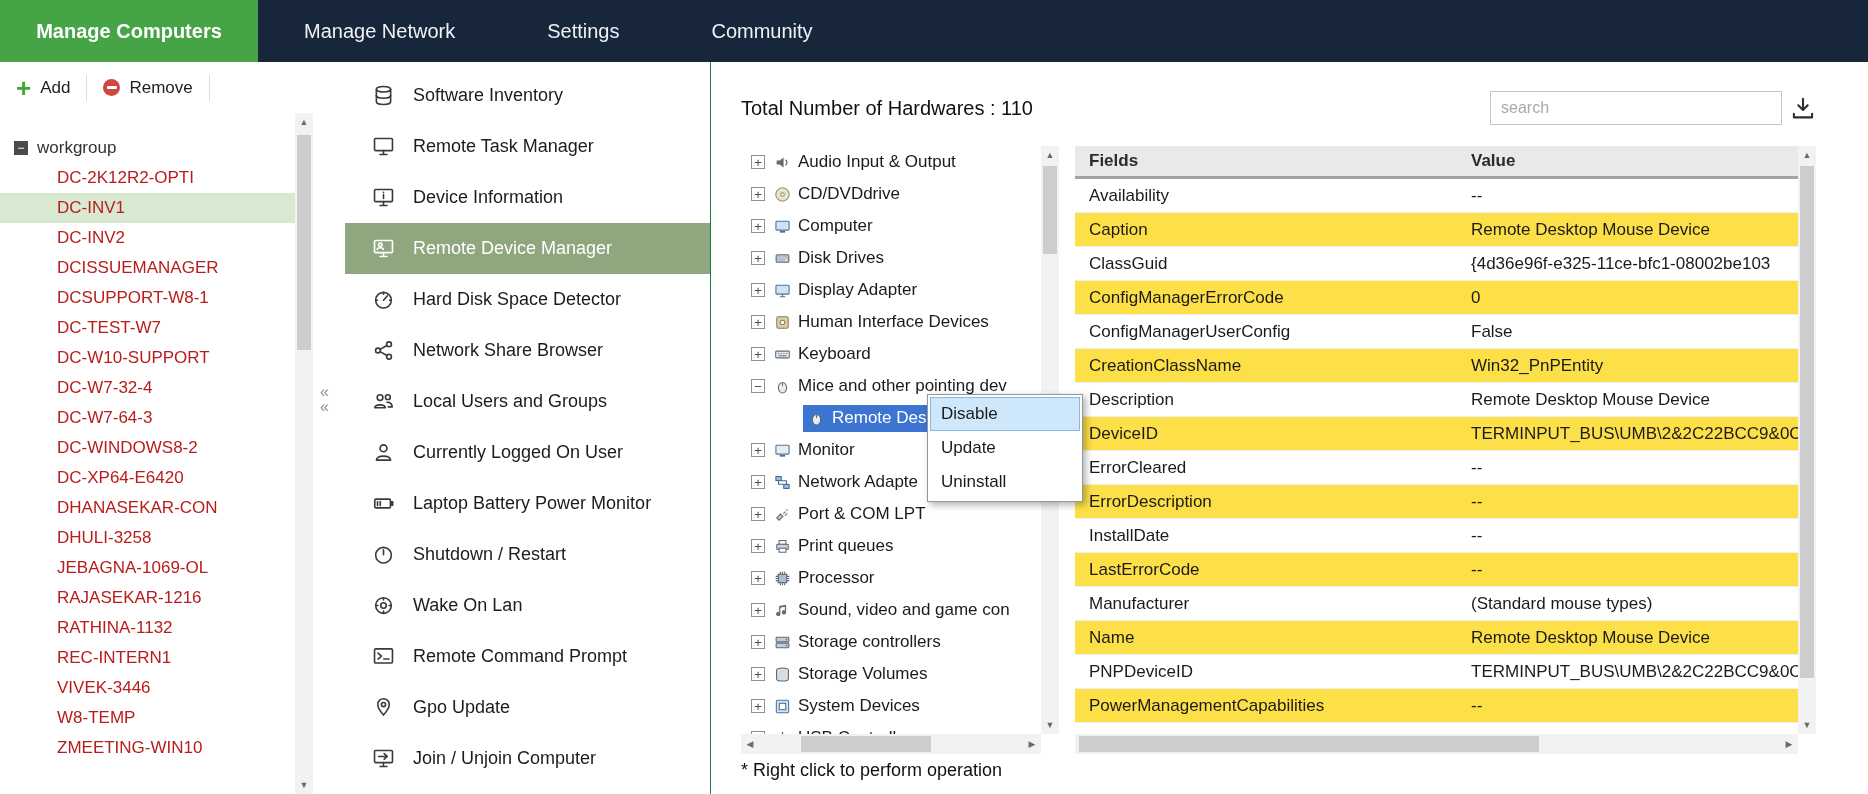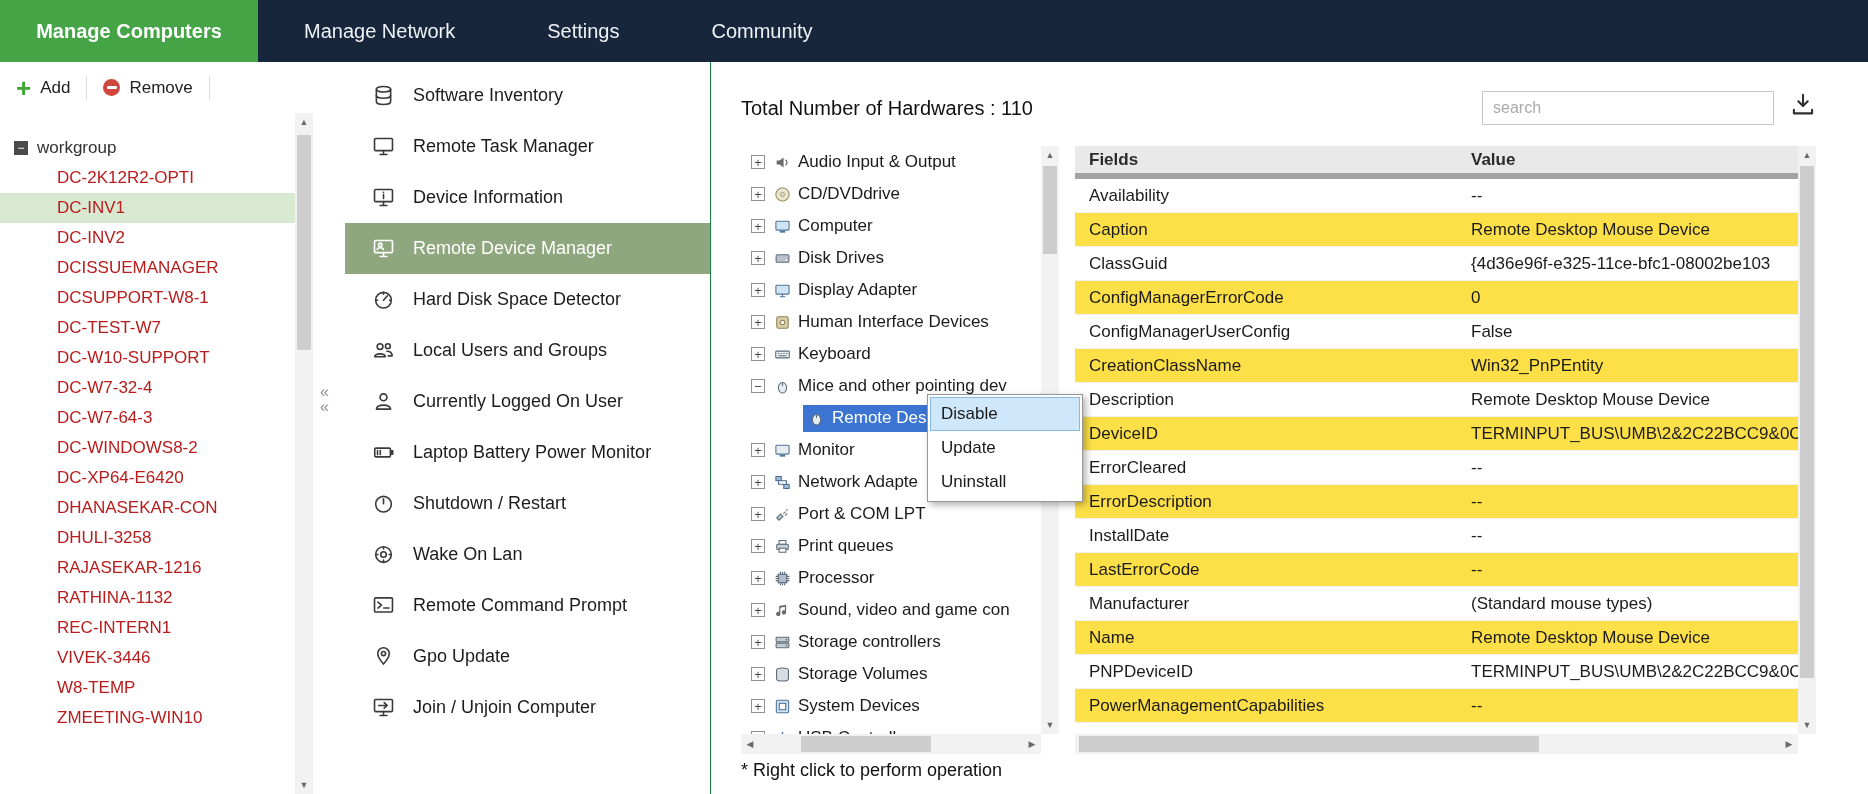--- a/index.html
+++ b/index.html
@@ -42,21 +42,21 @@
   .tool-row{height:51px;display:flex;align-items:center;gap:18px;padding-left:26px;font-size:18px;color:#1c1c1c;
     cursor:pointer;white-space:nowrap}
   .tool-row.sel{background:var(--selected-tool,#8fa77e);color:#fff}
   .tool-ic{width:24px;height:24px;display:inline-flex;align-items:center;justify-content:center;flex:0 0 24px}
   .tool-row.sel .tool-ic{filter:brightness(0) invert(1)}
 
   
   .content{flex:1;display:flex;flex-direction:column;min-width:0}
   .chead{flex:0 0 84px;display:flex;align-items:center;justify-content:space-between;padding:8px 52px 0 30px}
   .title{font-size:20px;font-weight:400;color:#111}
-  .hdr-right{display:flex;gap:16px}
+  .hdr-right{display:flex;align-items:center;gap:8px}
   .search{width:292px;height:34px;border:1px solid #c4c4c4;padding:0 10px;font-size:16px;font-family:inherit;color:#333;outline:none}
   .search::placeholder{color:#a9a9a9}
   .dl-ic{width:26px;height:26px;display:inline-flex;cursor:pointer}
   .cbody{flex:1;display:flex;min-height:0;padding-left:30px}
   .footnote{flex:0 0 40px;padding:6px 0 0 30px;font-size:18px;color:#111}
 
   
   .tree-col{flex:0 0 318px;position:relative}
   .devtree{position:absolute;left:0;top:0;right:18px;bottom:20px;overflow:hidden}
   .dt-row{height:32px;display:flex;align-items:center;padding-left:10px;font-size:17px;color:#1b1b1b;
@@ -74,21 +74,21 @@
     box-shadow:3px 3px 7px rgba(0,0,0,.3);padding:2px;z-index:6}
   .cm-item{height:34px;display:flex;align-items:center;padding:0 11px;font-size:17px;color:#1b1b1b;cursor:pointer}
   .cm-item.hl{background:var(--context-highlight,#cfe7fb);border:1px solid var(--context-highlight-border,#8ab8e0);
     padding:0 10px}
 
   
   .props-col{flex:0 0 741px;position:relative}
   .ptable{position:absolute;left:0;top:0;right:18px;bottom:20px;overflow:hidden}
   .prow{display:grid;grid-template-columns:382px 1fr;height:34px;border-bottom:1px solid #f0f0f0;background:#fff}
   .prow.alt{background:#fde047}
-  .prow.phead{background:var(--table-header-bg,#e9e9e9);height:33px;border-bottom:6px solid #a3a3a3}
+  .prow.phead{background:var(--table-header-bg,#e9e9e9);height:33px;border-bottom:3px solid #a3a3a3}
   .pcell{display:flex;align-items:center;padding:0 14px;font-size:17px;white-space:nowrap;overflow:hidden;color:#1b1b1b}
   .phead .pcell{font-weight:700;color:#2b2b2b}
 
   
   .sb{position:absolute;background:#f2f2f2}
   .sb.v{width:18px}
   .sb.h{height:20px}
   .sarr{position:absolute;color:#6b6b6b;font-size:9px;display:flex;align-items:center;justify-content:center;cursor:pointer}
   .sb.v .sarr{left:0;right:0;height:18px}
   .sb.v .sarr.up{top:0}
@@ -143,20 +143,21 @@
           <div class="comp-row">DCISSUEMANAGER</div>
           <div class="comp-row">DCSUPPORT-W8-1</div>
           <div class="comp-row">DC-TEST-W7</div>
           <div class="comp-row">DC-W10-SUPPORT</div>
           <div class="comp-row">DC-W7-32-4</div>
           <div class="comp-row">DC-W7-64-3</div>
           <div class="comp-row">DC-WINDOWS8-2</div>
           <div class="comp-row">DC-XP64-E6420</div>
           <div class="comp-row">DHANASEKAR-CON</div>
           <div class="comp-row">DHULI-3258</div>
+          <div class="comp-row">JEBAGNA-1069-OL</div>
           <div class="comp-row">RAJASEKAR-1216</div>
           <div class="comp-row">RATHINA-1132</div>
           <div class="comp-row">REC-INTERN1</div>
           <div class="comp-row">VIVEK-3446</div>
           <div class="comp-row">W8-TEMP</div>
           <div class="comp-row">ZMEETING-WIN10</div>
         </div>
       <div class="sb v cscroll">
         <span class="sarr up">▲</span>
         <span class="sthumb" style="top:22px;height:215px"></span>
@@ -224,20 +225,33 @@
           <span class="tool-ic">
             <svg viewBox="0 0 20 20" width="23" height="23">
               <g fill="none" stroke="#3a3a3a" stroke-width="1.4" stroke-linecap="round" stroke-linejoin="round">
                 <circle cx="10" cy="10.6" r="6.8"></circle>
                 <path d="M10 10.6l3.4-3.8"></path>
                 <path d="M10 3.8v1.6M16.8 10.6h-1.6M3.2 10.6h1.6"></path>
               </g>
             </svg>
           </span>
           <span class="tool-label">Hard Disk Space Detector</span>
+        </div>
+        <div class="tool-row">
+          <span class="tool-ic">
+            <svg viewBox="0 0 20 20" width="23" height="23">
+              <g fill="none" stroke="#3a3a3a" stroke-width="1.4" stroke-linecap="round" stroke-linejoin="round">
+                <circle cx="14.8" cy="4.6" r="2.1"></circle>
+                <circle cx="5.2" cy="10" r="2.1"></circle>
+                <circle cx="14.8" cy="15.4" r="2.1"></circle>
+                <path d="M7.1 9l5.8-3.4M7.1 11l5.8 3.4"></path>
+              </g>
+            </svg>
+          </span>
+          <span class="tool-label">Network Share Browser</span>
         </div>
         <div class="tool-row">
           <span class="tool-ic">
             <svg viewBox="0 0 20 20" width="23" height="23">
               <g fill="none" stroke="#3a3a3a" stroke-width="1.4" stroke-linecap="round" stroke-linejoin="round">
                 <circle cx="7" cy="6.6" r="2.5"></circle>
                 <path d="M2.4 15.4c.4-3.3 8.8-3.3 9.2 0z"></path>
                 <circle cx="13.8" cy="6.2" r="2.1"></circle>
                 <path d="M13 10.6c2.6 0 4.4 1.6 4.6 4.1h-3.4"></path>
               </g>

